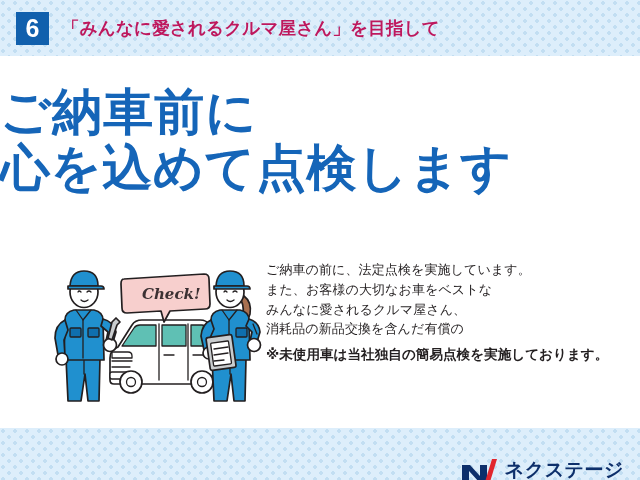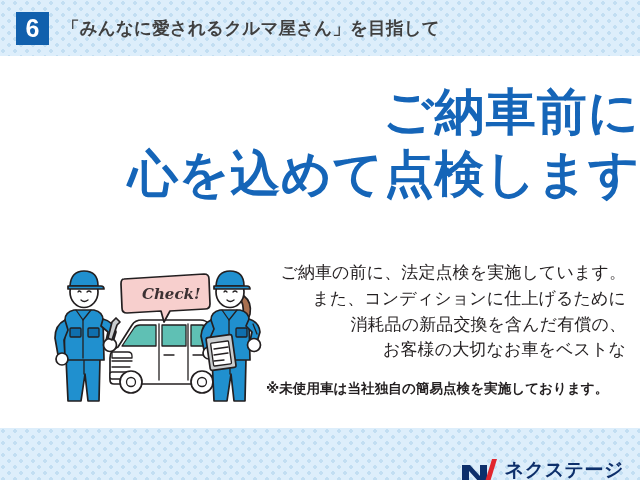--- a/index.html
+++ b/index.html
@@ -59,47 +59,47 @@
     color: #ffffff;
     font-size: 25px;
     font-weight: bold;
     line-height: 33px;
     text-align: center;
     flex: 0 0 auto;
     letter-spacing: 0;
   }
   #header-title {
     margin-left: 13px;
-    color: #404040;
+    color: #be185d;
     font-size: 17.5px;
     font-weight: bold;
     letter-spacing: 0.2px;
     white-space: nowrap;
   }
 
   
   #headline {
     position: absolute;
     top: 84px;
     left: 0;
     width: 640px;
-    text-align: right;
+    text-align: left;
     color: #1565b8;
     font-weight: bold;
     letter-spacing: 1px;
     line-height: 1.12;
   }
   #headline .line1 {
     display: block;
     font-size: 50px;
   }
   #headline .line2 {
     display: block;
     font-size: 50px;
-    margin-top: 6px;
+    margin-top: 0;
     letter-spacing: 0.5px;
   }
 
   
   #content-row {
     position: absolute;
     top: 258px;
     left: 0;
     width: 640px;
     height: 150px;
@@ -117,31 +117,30 @@
   
   #body-copy {
     position: absolute;
     left: 266px;
     top: 2px;
     width: 360px;
     color: #231f20;
   }
   #body-copy .para-line {
     display: block;
-    font-size: 17px;
+    font-size: 13px;
     line-height: 1.52;
     letter-spacing: 0.1px;
     white-space: nowrap;
-    text-align: right;
   }
   #body-copy .note-line {
     display: block;
     font-size: 13.6px;
     line-height: 1.5;
-    margin-top: 16px;
+    margin-top: 6px;
     letter-spacing: 0;
     white-space: nowrap;
     font-weight: bold;
   }
 
   
   #brand-logo {
     position: absolute;
     right: 16px;
     top: 456px;
@@ -302,23 +301,23 @@
 
           <path class="lnT" d="M172 30 Q173 28 175 30"></path>
           <path class="lnT" d="M181 30 Q183 28 185 30"></path>
           <path class="lnT" d="M175 38 Q178 41 182 38"></path>
         </g>
       </svg>
     </div>
 
     <div id="body-copy">
       <span class="para-line">ご納車の前に、法定点検を実施しています。</span>
-      <span class="para-line">また、コンディションに仕上げるために</span>
-      <span class="para-line">消耗品の新品交換を含んだ有償の、</span>
-      <span class="para-line">お客様の大切なお車をベストな</span>
+      <span class="para-line">また、お客様の大切なお車をベストな</span>
+      <span class="para-line">みんなに愛されるクルマ屋さん、</span>
+      <span class="para-line">消耗品の新品交換を含んだ有償の</span>
       <span class="note-line">※未使用車は当社独自の簡易点検を実施しております。</span>
     </div>
   </div>
 
   <div class="dot-band" id="footer-band"></div>
 
   <div id="brand-logo">
     <svg id="brand-mark" viewBox="0 0 36 25">
       <path d="M1 24 L1 7 L9 7 L19 18 L19 7 L26 7 L26 24 L18 24 L8 13 L8 24 Z" fill="#0d2f6b"></path>
       <path d="M24 24 L31 1 L36 1 L29 24 Z" fill="#e1262d"></path>

